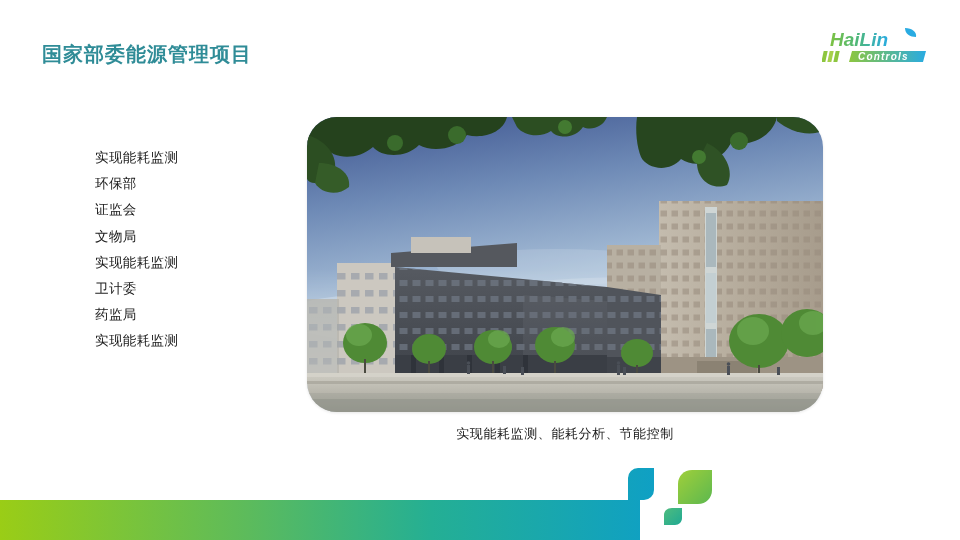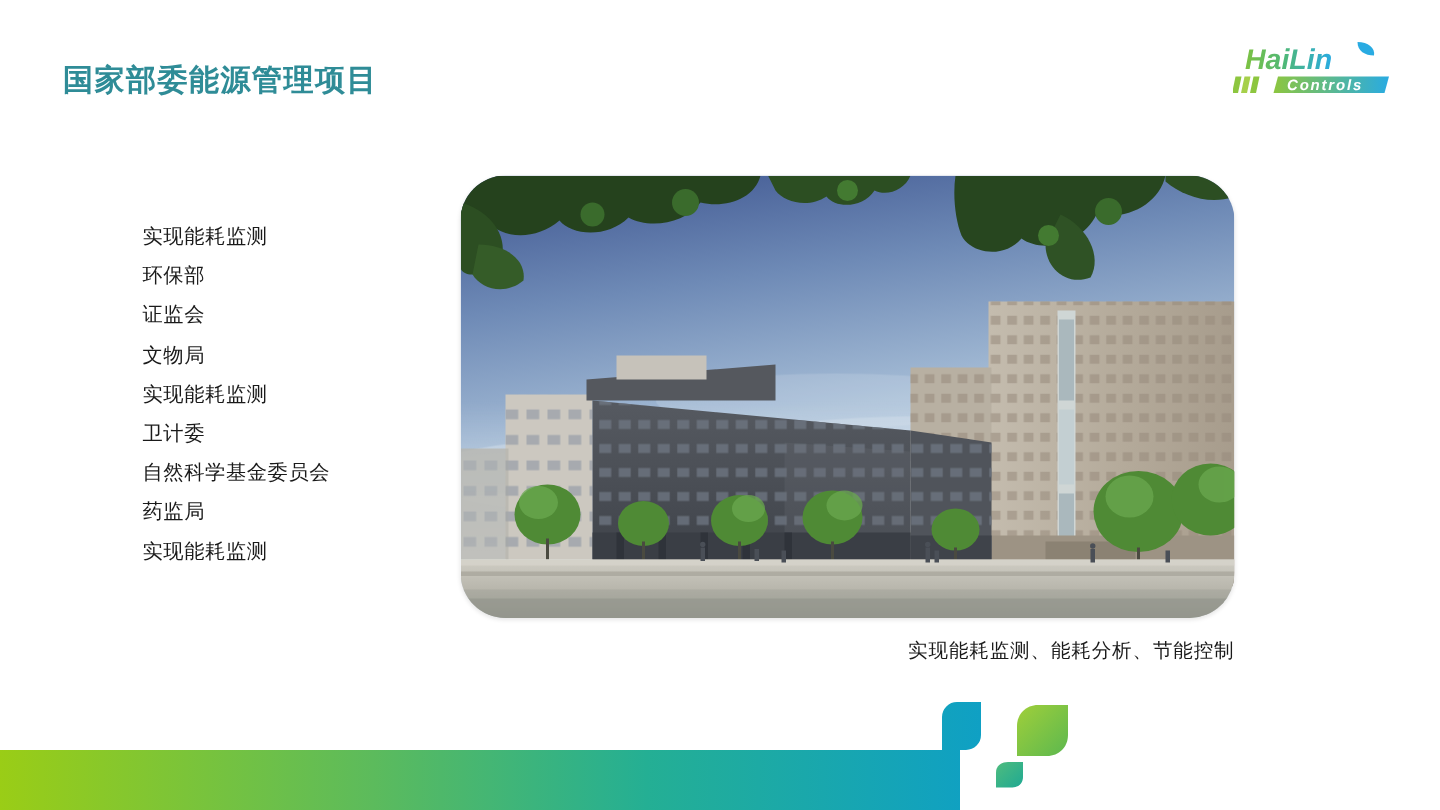--- a/index.html
+++ b/index.html
@@ -71,21 +71,21 @@
     overflow: hidden;
     box-shadow: 0 1px 3px rgba(0,0,0,0.10);
   }
   .photo-frame svg { display: block; width: 100%; height: 100%; }
 
   .photo-caption {
     position: absolute;
     left: 307px;
     top: 425px;
     width: 516px;
-    text-align: right;
+    text-align: center;
     font-size: 13px;
     color: #1a1a1a;
     letter-spacing: 0.6px;
     white-space: nowrap;
   }
 
   
   .footer-deco {
     position: absolute;
     left: 0;
@@ -131,21 +131,20 @@
     </svg>
   </div>
 
   <ul class="agency-list">
     <li>实现能耗监测</li>
     <li>环保部</li>
     <li>证监会</li>
     <li>文物局</li>
     <li>实现能耗监测</li>
     <li>卫计委</li>
-    <li>自然科学基金委员会</li>
     <li>药监局</li>
     <li>实现能耗监测</li>
   </ul>
 
   <div class="photo-frame">
     <svg viewBox="0 0 516 295" preserveAspectRatio="none" xmlns="http://www.w3.org/2000/svg">
       <defs>
         <linearGradient id="sky" x1="0" y1="0" x2="0.25" y2="1">
           <stop offset="0%" stop-color="#3d548f"></stop>
           <stop offset="30%" stop-color="#6e8ab6"></stop>

